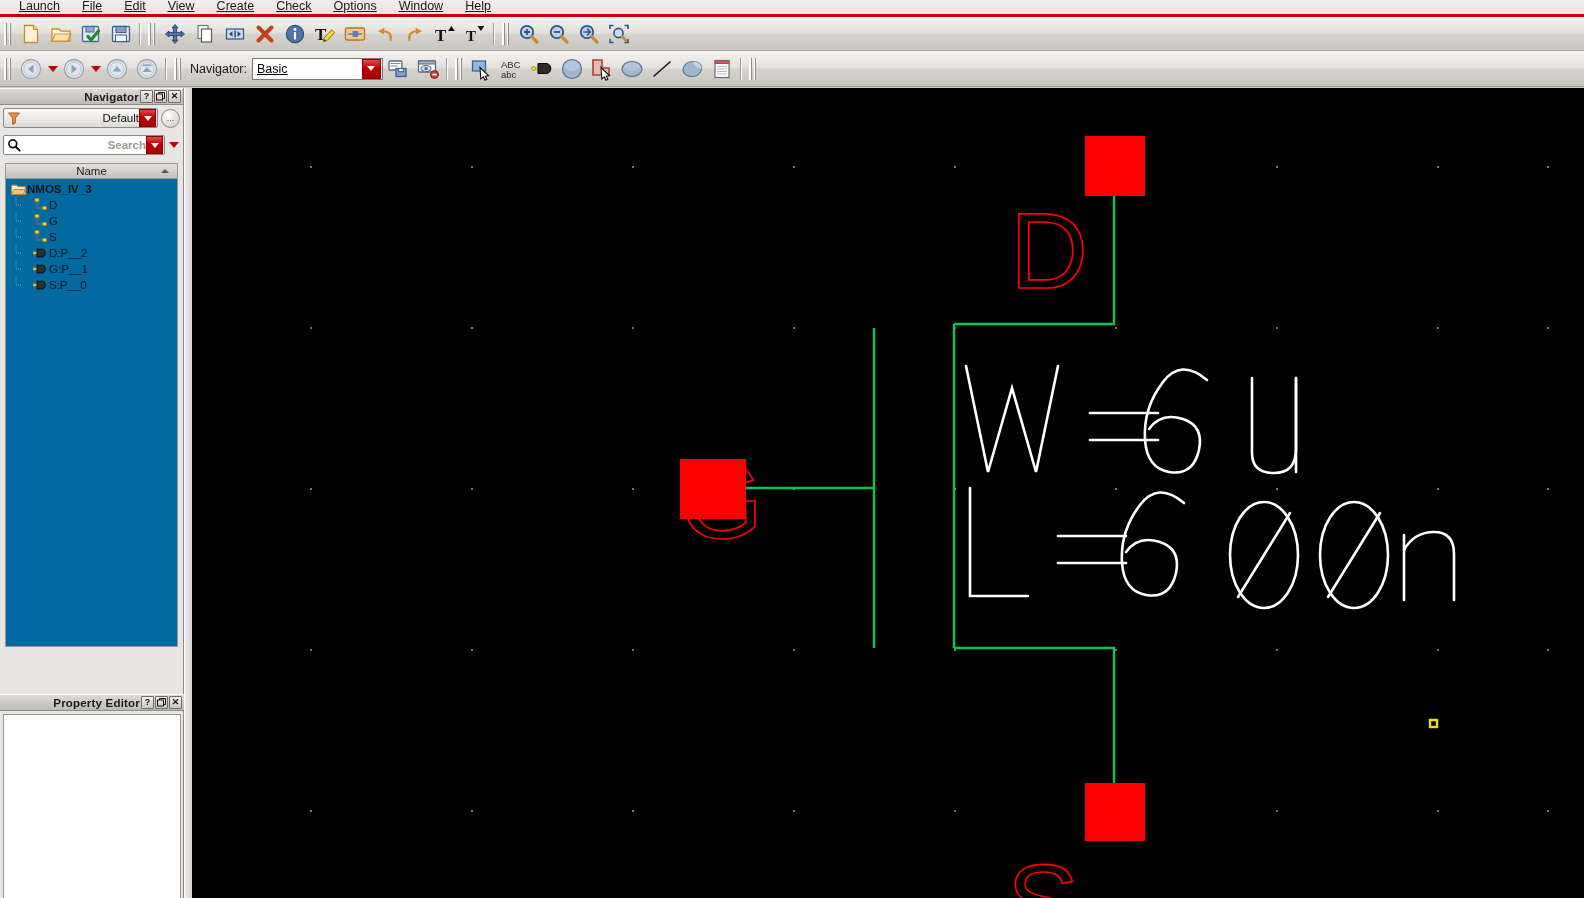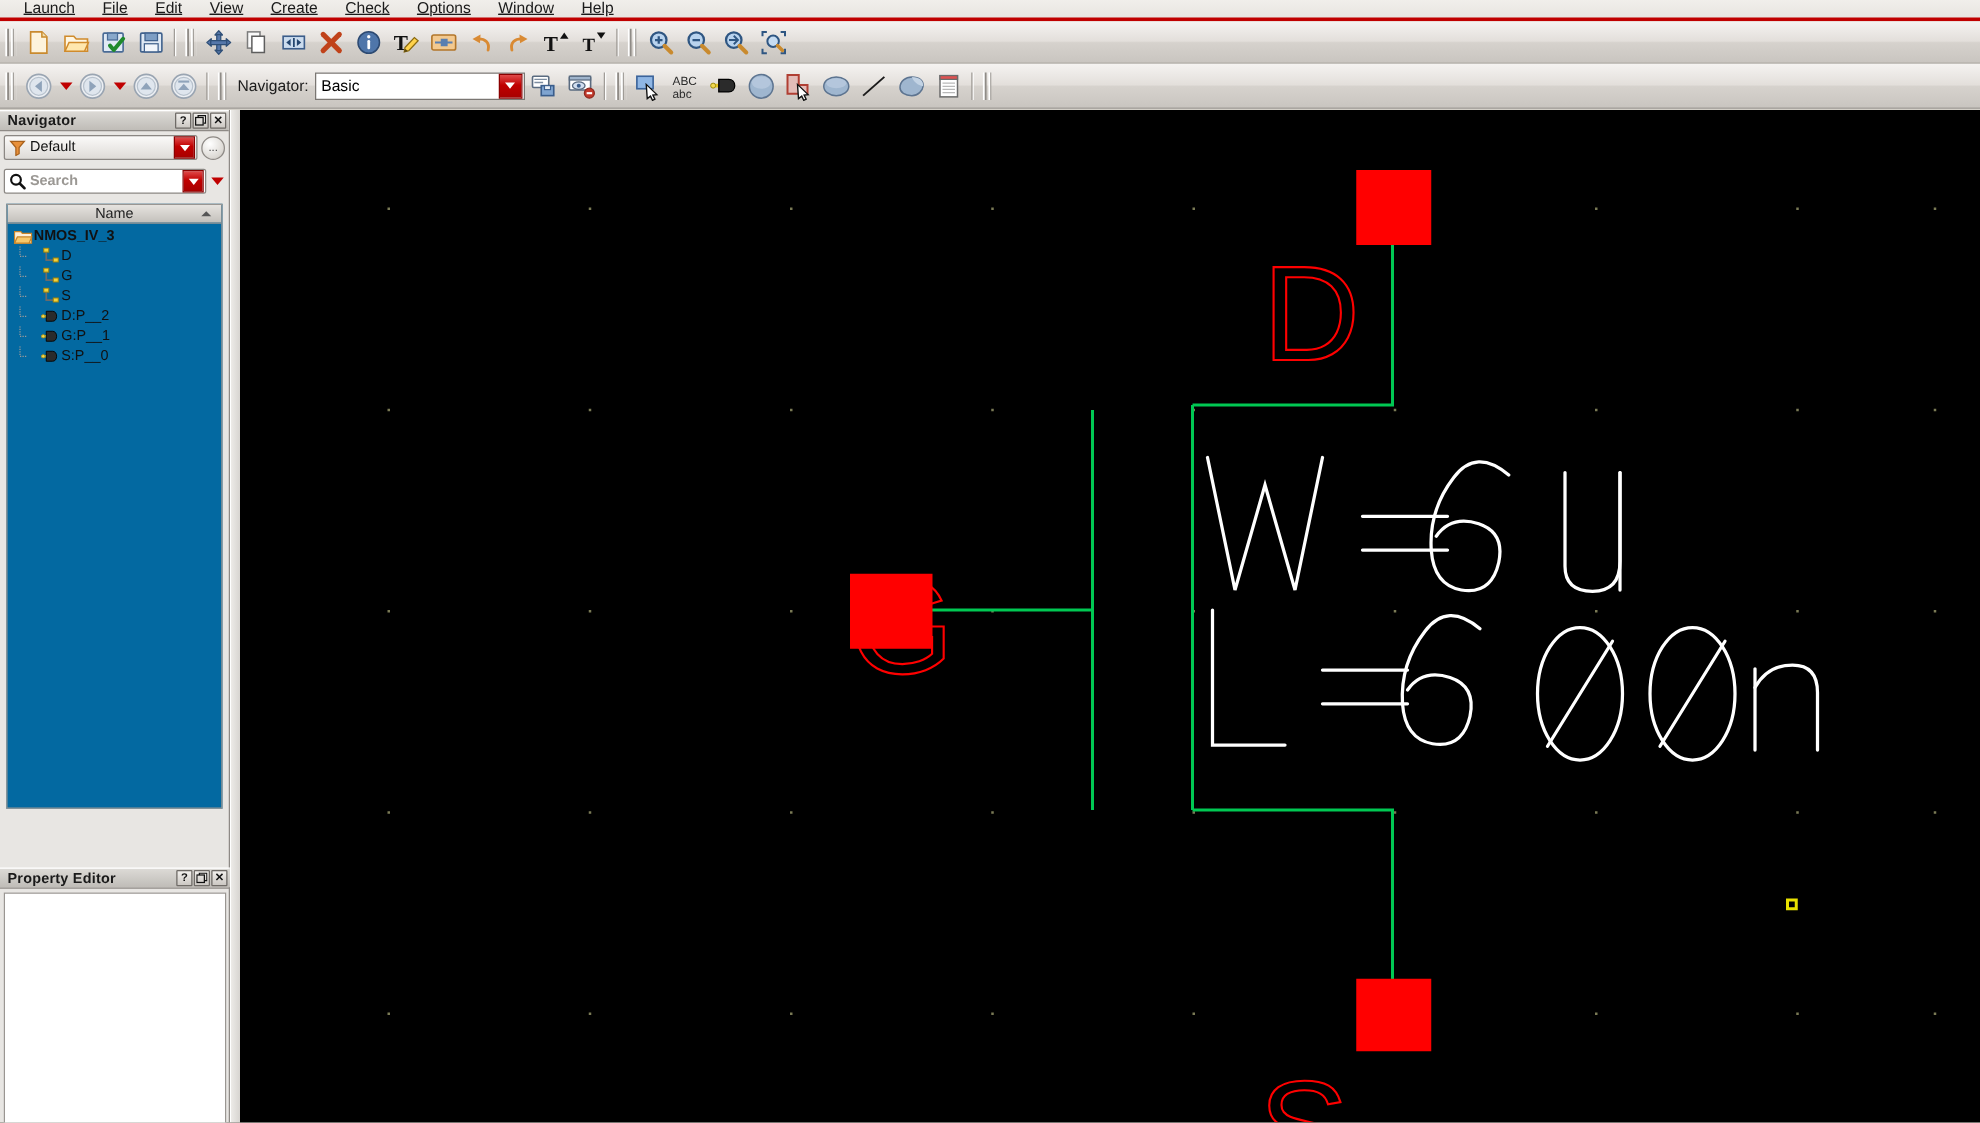--- a/index.html
+++ b/index.html
@@ -46,40 +46,41 @@
   .tbtn {
     width: 30px; height: 28px; display: flex; align-items: center; justify-content: center;
     cursor: default; flex: none; border: 1px solid transparent; border-radius: 2px;
   }
   .tbtn svg { display: block; }
 
   .dd-arrow { width: 13px; height: 26px; display:flex; align-items:center; justify-content:center; flex:none; }
 
   .ws-label { font-size: 12.5px; color: #1b1b1b; margin: 0 5px 0 4px; white-space: nowrap; }
   .ws-combo {
-    width: 168px; height: 22px; background: #fff;
+    width: 131px; height: 22px; background: #fff;
     border: 1px solid #7a7672; display: flex; align-items: center;
     position: relative;
+    text-decoration: underline;
   }
   .ws-combo .val { font-size: 12.5px; color: #000; padding-left: 4px; flex: 1; }
   .ws-combo .btn {
     width: 19px; height: 20px; margin-right: 1px;
     background: linear-gradient(#e04a4a, #c00000 45%, #a80000);
     border: 1px solid #8a0000;
     display: flex; align-items: center; justify-content: center;
   }
   .caret-w { width: 0; height: 0; border-left: 4px solid transparent;
              border-right: 4px solid transparent; border-top: 5px solid #fff; }
   .caret-r { width: 0; height: 0; border-left: 5px solid transparent;
              border-right: 5px solid transparent; border-top: 6px solid #c00000; }
 
   
   #leftdock {
     position: absolute; top: 88px; left: 0; width: 184px; height: 810px;
-    background: #e8e6e3; border-right: 1px solid #8e8a86;
+    background: #e8e6e3; border-right: 1px solid #8e8a86; text-align: right;
   }
   .panel-title {
     height: 17px; display: flex; align-items: center;
     background: linear-gradient(#dcdad6, #bfbcb7);
     border-top: 1px solid #fff; border-bottom: 1px solid #8e8a86;
     padding: 0 2px 0 6px; position: relative;
   }
   .panel-title .ttl {
     font-size: 11.5px; font-weight: bold; color: #1a1a1a; flex: 1; letter-spacing: .2px;
   }

